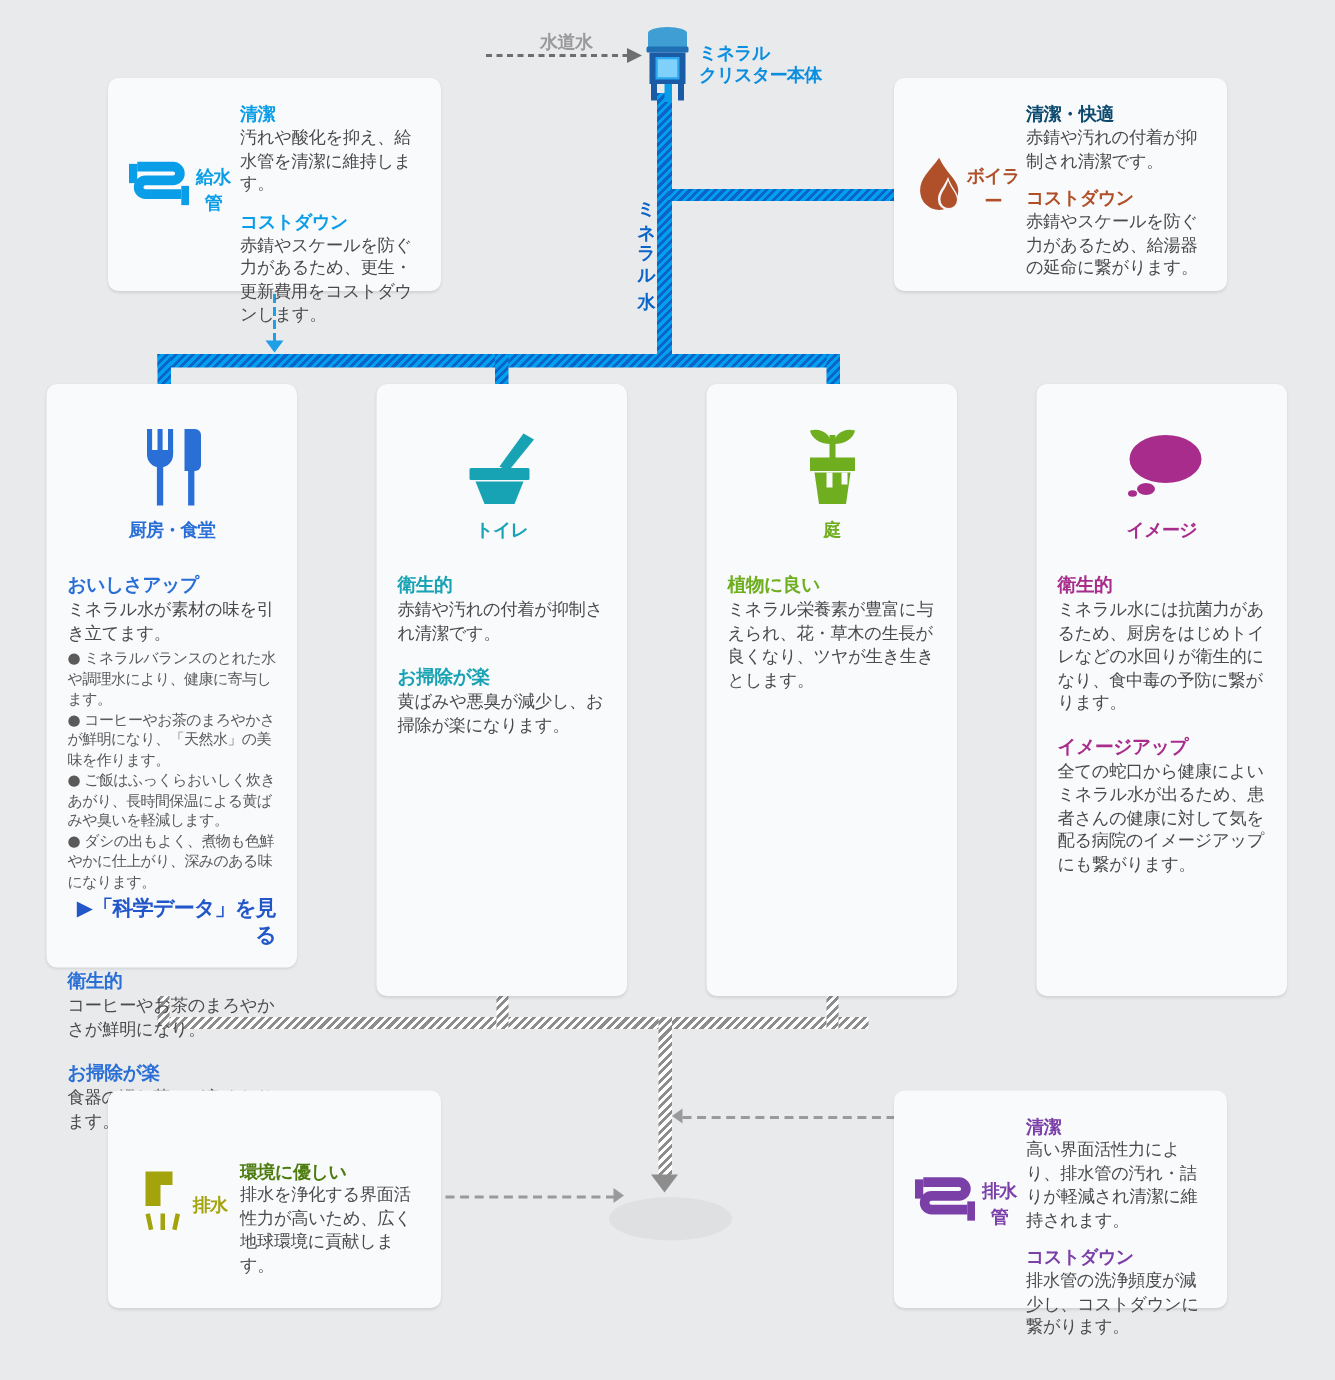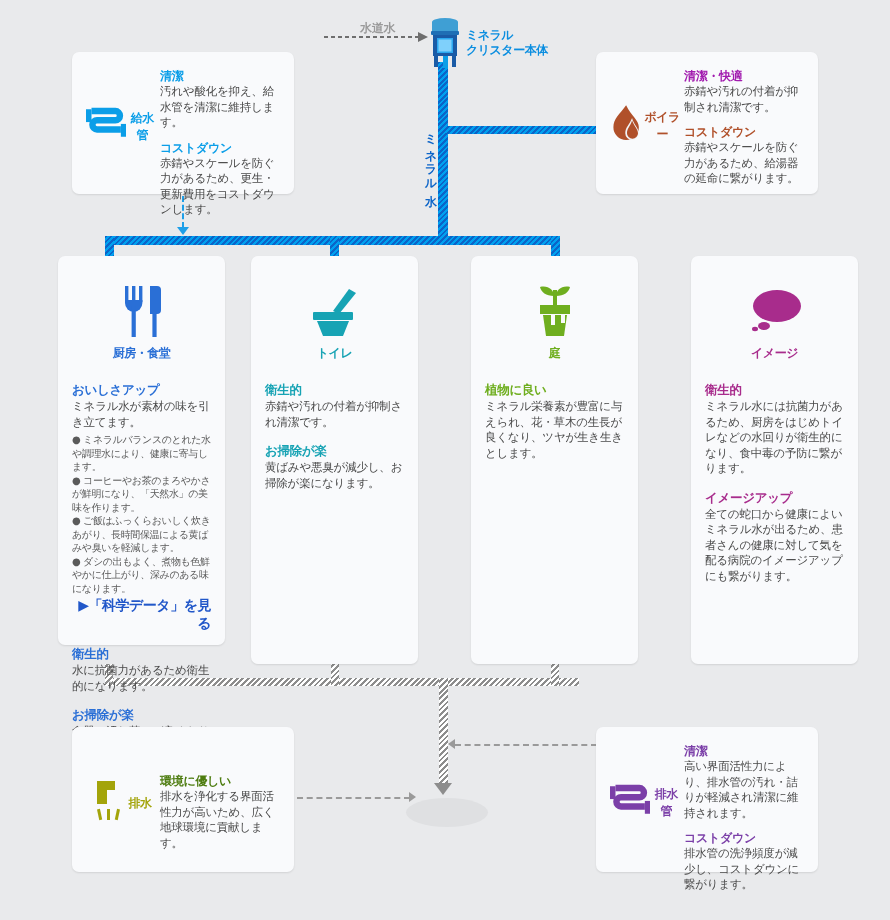--- a/index.html
+++ b/index.html
@@ -198,31 +198,31 @@
     <div class="iconcol">
       <svg width="38" height="44" viewBox="0 0 38 44">
         <path d="M19 1 C 11 12, 4 17, 4 27 a15 15 0 0 0 30 0 c0-9-9-13-15-26z" fill="#b0502a"></path>
         <path d="M26 16 C 23 24, 18 27, 18 34 a8 8 0 0 0 16 0 c0-6-6-10-8-18z" fill="#f2f4f7"></path>
         <path d="M26 19 C 24 26, 20 28, 20 34 a6.5 6.5 0 0 0 13 0 c0-5-5-9-7-15z" fill="#b0502a"></path>
       </svg>
       <div class="iconlabel" style="color:#b0502a; margin-top:6px;">ボイラー</div>
     </div>
     <div class="textcol">
       <div class="blk">
-        <div class="hdg" style="color:#a21caf;">清潔・快適</div>
+        <div class="hdg" style="color:#0c4a6e;">清潔・快適</div>
         <div class="body-txt">赤錆や汚れの付着が抑制され清潔です。</div>
       </div>
       <div class="blk">
         <div class="hdg" style="color:#b0502a;">コストダウン</div>
         <div class="body-txt">赤錆やスケールを防ぐ力があるため、給湯器の延命に繋がります。</div>
       </div>
     </div>
   </div>
 
-  <div class="card colcard" style="left:31px; top:256px; width:167px; height:389px;margin-left:27px;">
+  <div class="card colcard" style="left:31px; top:256px; width:167px; height:389px;">
     <div class="icon-wrap">
       <svg width="46" height="52" viewBox="0 0 46 52">
         <rect x="6" y="0" width="3.4" height="16" fill="#2a6fd6"></rect>
         <rect x="13" y="0" width="3.4" height="16" fill="#2a6fd6"></rect>
         <rect x="20" y="0" width="3.4" height="16" fill="#2a6fd6"></rect>
         <path d="M6 14 h17.4 v3 a8.7 8.7 0 0 1 -17.4 0z" fill="#2a6fd6"></path>
         <rect x="12.6" y="20" width="4.2" height="31" fill="#2a6fd6"></rect>
         <path d="M31 0 h7 a4 4 0 0 1 4 4 v20 a4 4 0 0 1 -4 4 h-7z" fill="#2a6fd6"></path>
         <rect x="33.4" y="26" width="4.2" height="25" fill="#2a6fd6"></rect>
       </svg>
@@ -235,21 +235,21 @@
         <div class="bullets">
           <div class="small-txt">● ミネラルバランスのとれた水や調理水により、健康に寄与します。</div>
           <div class="small-txt">● コーヒーやお茶のまろやかさが鮮明になり、「天然水」の美味を作ります。</div>
           <div class="small-txt">● ご飯はふっくらおいしく炊きあがり、長時間保温による黄ばみや臭いを軽減します。</div>
           <div class="small-txt">● ダシの出もよく、煮物も色鮮やかに仕上がり、深みのある味になります。</div>
         </div>
         <div class="sci-link">▶「科学データ」を見る</div>
       </div>
       <div class="blk" style="margin-top:13px;">
         <div class="hdg" style="color:#2a6fd6;">衛生的</div>
-        <div class="body-txt">水に抗菌力があるため衛生的になります。</div>
+        <div class="body-txt">コーヒーやお茶のまろやかさが鮮明になり。</div>
       </div>
       <div class="blk" style="margin-top:13px;">
         <div class="hdg" style="color:#2a6fd6;">お掃除が楽</div>
         <div class="body-txt">食器の汚れ落ちが良くなります。</div>
       </div>
     </div>
   </div>
 
   <div class="card colcard" style="left:251px; top:256px; width:167px; height:408px;">
     <div class="icon-wrap">

